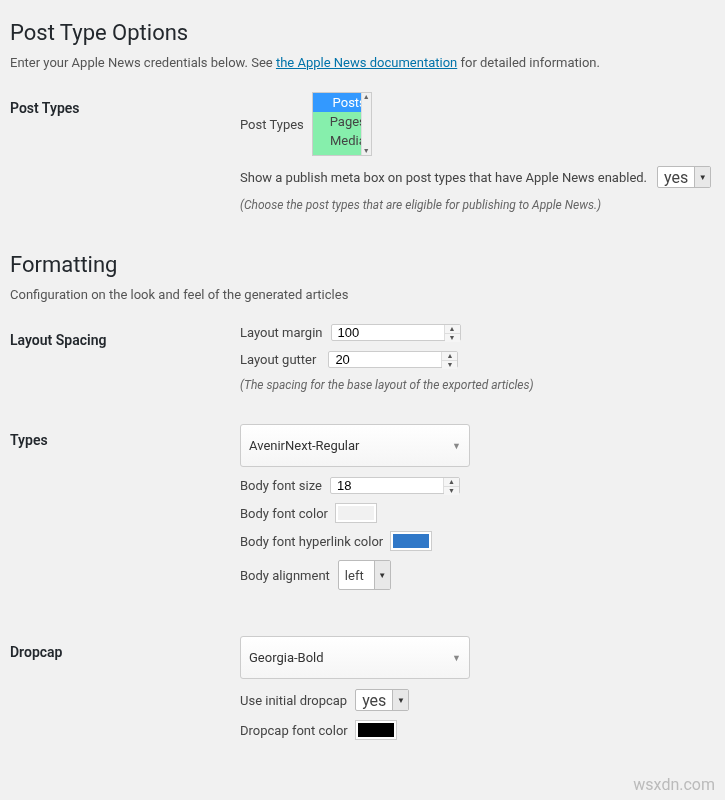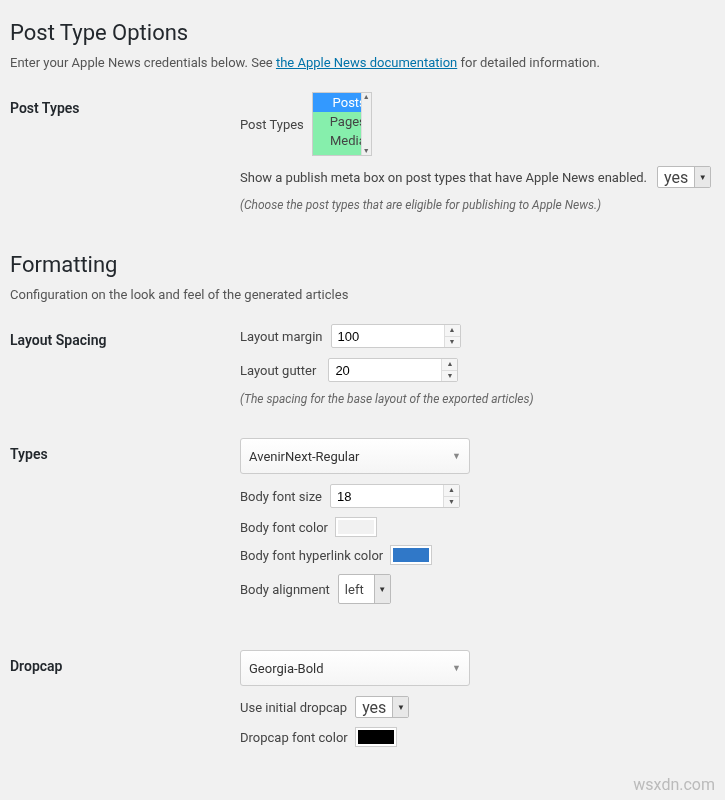--- a/index.html
+++ b/index.html
@@ -101,21 +101,21 @@
       border-left: 1px solid #ddd;
       display: flex;
       flex-direction: column;
       justify-content: space-between;
       align-items: center;
       font-size: 7px;
       color: #666;
     }
     .num-input {
       width: 130px;
-      height: 24px;
+      height: 17px;
       position: relative;
     }
     .num-input input {
       width: 100%;
       height: 100%;
       padding: 2px 22px 2px 6px;
       border: 1px solid #ccc;
       border-radius: 2px;
       font-size: 13px;
     }
@@ -135,21 +135,21 @@
       display: flex;
       align-items: center;
       justify-content: center;
       background: #f5f5f5;
       color: #555;
       cursor: pointer;
     }
     .num-input .spinner div:first-child { border-bottom: 1px solid #ddd; }
     .combo {
       width: 230px;
-      height: 36px;
+      height: 43px;
       display: flex;
       align-items: center;
       justify-content: space-between;
       padding: 0 8px;
       cursor: pointer;
       border-radius: 3px;
       background: linear-gradient(#fff, #f5f5f5);
     }
     .combo .tri {
       font-size: 9px;

